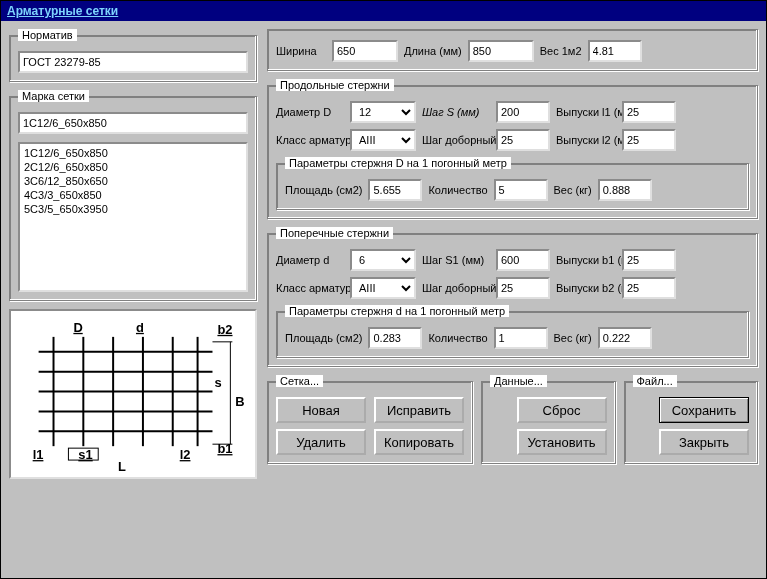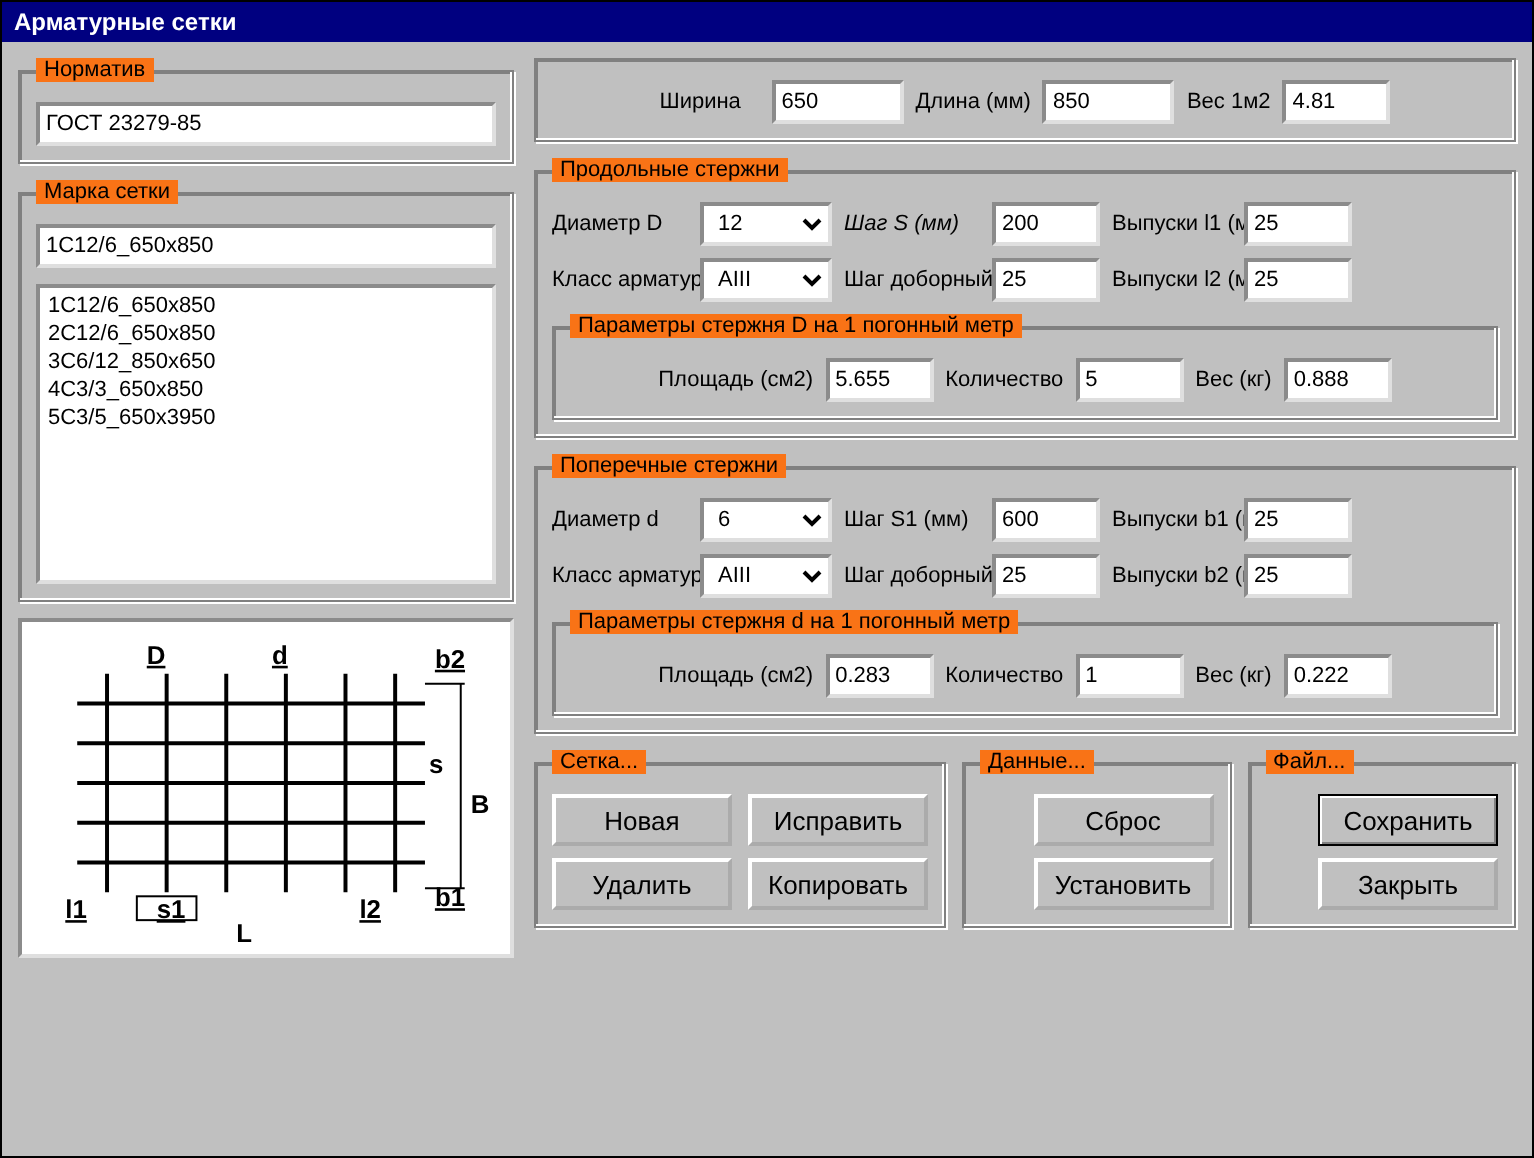--- a/index.html
+++ b/index.html
@@ -13,25 +13,26 @@
     overflow: hidden;
   }
   .window {
     width: 767px;
     height: 579px;
     background: #c0c0c0;
     border: 1px solid #000;
   }
   .titlebar {
     background: #000080;
-    color: #ffffff;
+    color: #7dd3fc;
     font-weight: bold;
     padding: 3px 6px;
     font-size: 12px;
     height: 20px;
+    text-decoration: underline;
   }
   .client {
     padding: 8px;
     display: flex;
     gap: 10px;
   }
   .col-left { width: 248px; display: flex; flex-direction: column; gap: 8px; }
   .col-right { flex: 1; display: flex; flex-direction: column; gap: 8px; }
 
   fieldset {
@@ -42,21 +43,21 @@
     padding: 10px 8px 8px 8px;
     background: #c0c0c0;
   }
   
   fieldset {
     border: 1px solid #808080;
     box-shadow: inset -1px -1px 0 #fff, inset 1px 1px 0 #808080, 1px 1px 0 #fff;
   }
   legend {
     padding: 0 4px;
-    background: #f97316;
+    background: #ffffff;
     font-size: 11px;
   }
 
   input[type=text], select, .listbox {
     background: #fff;
     border: 2px inset #dfdfdf;
     font-family: inherit;
     font-size: 11px;
     padding: 2px 3px;
   }
@@ -79,21 +80,21 @@
     width: 90px;
     height: 26px;
     cursor: pointer;
   }
   button.default {
     border: 1px solid #000;
     box-shadow: inset 1px 1px 0 #fff, inset -1px -1px 0 #808080;
   }
 
   .row { display: flex; align-items: center; gap: 6px; margin-bottom: 6px; }
-  .row:last-child { margin-bottom: 0; justify-content: center; }
+  .row:last-child { margin-bottom: 0; }
   label { white-space: nowrap; }
 
   .wsel { width: 66px; }
   .wnum { width: 54px; }
 
   .grid-diagram {
     border: 2px inset #dfdfdf;
     background: #fff;
     height: 170px;
     padding: 6px;

